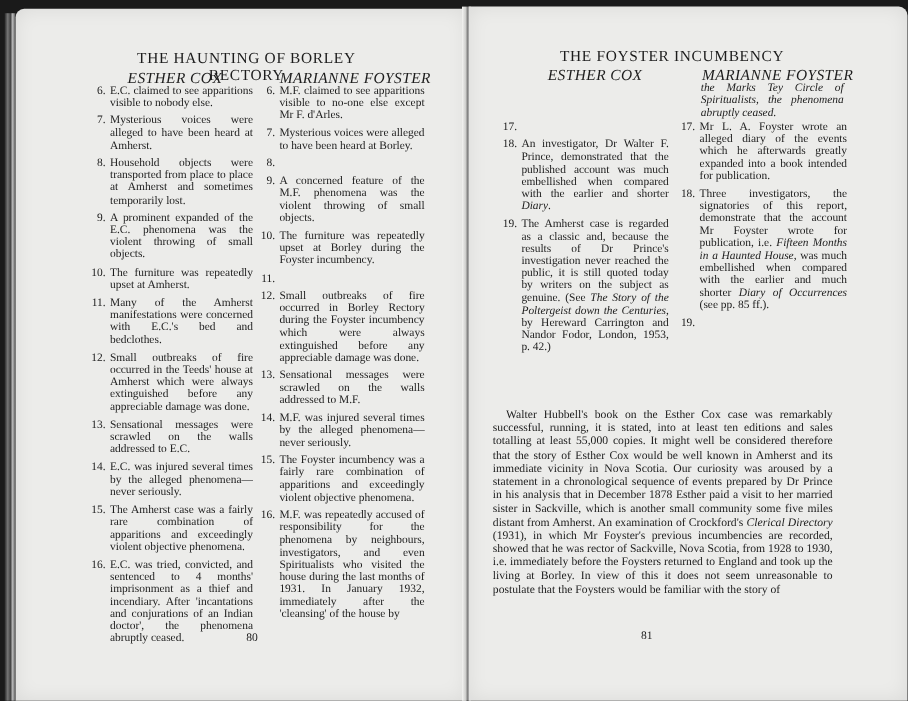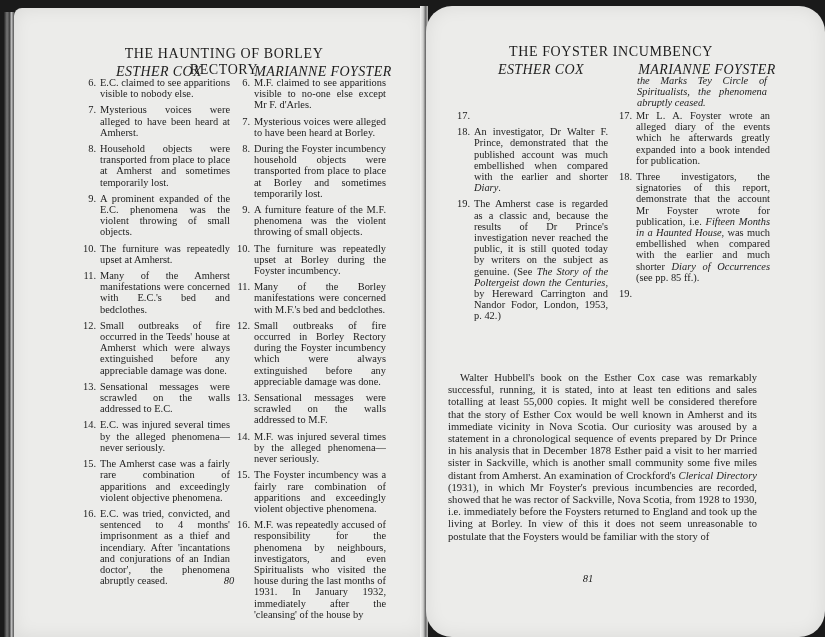--- a/index.html
+++ b/index.html
@@ -19,21 +19,20 @@
       left: 14px; top: 8px; width: 410px; height: 629px;
       border-top-left-radius: 8px;
     }
     .page-left::before {
       content: ""; position: absolute; left: -10px; top: 4px; bottom: 0; width: 10px;
       background: linear-gradient(to right, #222 0, #777 30%, #444 55%, #bbb 75%, #555 100%);
     }
     .page-right {
       left: 426px; top: 6px; width: 399px; height: 631px;
       border-top-right-radius: 8px;
-      border-radius: 26px;
     }
     .spine {
       position: absolute; left: 420px; top: 6px; width: 8px; height: 631px;
       background: linear-gradient(to right, #f4f4f2 0, #cfcfcd 40%, #6b6b6b 70%, #bfbfbd 100%);
     }
     .running-head {
       position: absolute; text-align: center;
       font-size: 14px; letter-spacing: 0.6px;
       font-variant: small-caps; text-transform: uppercase;
     }
@@ -50,21 +49,21 @@
       display: flex; margin-bottom: 5px;
     }
     .item .num {
       width: 16px; flex: 0 0 16px; text-align: right; padding-right: 4px;
     }
     .item .txt {
       text-align: justify; flex: 1;
     }
     .item .txt i { font-style: italic; margin-top: 12px; }
     .folio {
-      position: absolute; font-size: 10.5px; text-align: center; font-style: italic;
+      position: absolute; font-size: 10.5px; text-align: center;
     }
     .prose {
       position: absolute; font-size: 10.6px; line-height: 12.2px; text-align: justify;
     }
     .prose p { margin: 0; text-indent: 12px; }
   </style>
 </head>
 <body>
 
 <div class="page page-left">
@@ -122,33 +121,31 @@
       <div class="item">
         <span class="num">6.</span>
         <span class="txt">M.F. claimed to see apparitions visible to no-one else except Mr F. d'Arles.</span>
       </div>
       <div class="item">
         <span class="num">7.</span>
         <span class="txt">Mysterious voices were alleged to have been heard at Borley.</span>
       </div>
       <div class="item">
         <span class="num">8.</span>
-        <span class="txt">During the Foyster incumbency household objects were transported from place to place at Borley and sometimes temporarily lost.</span>
       </div>
       <div class="item">
         <span class="num">9.</span>
-        <span class="txt">A furniture feature of the M.F. phenomena was the violent throwing of small objects.</span>
+        <span class="txt">A concerned feature of the M.F. phenomena was the violent throwing of small objects.</span>
       </div>
       <div class="item">
         <span class="num">10.</span>
         <span class="txt">The furniture was repeatedly upset at Borley during the Foyster incumbency.</span>
       </div>
       <div class="item">
         <span class="num">11.</span>
-        <span class="txt">Many of the Borley manifestations were concerned with M.F.'s bed and bedclothes.</span>
       </div>
       <div class="item">
         <span class="num">12.</span>
         <span class="txt">Small outbreaks of fire occurred in Borley Rectory during the Foyster incumbency which were always extinguished before any appreciable damage was done.</span>
       </div>
       <div class="item">
         <span class="num">13.</span>
         <span class="txt">Sensational messages were scrawled on the walls addressed to M.F.</span>
       </div>
       <div class="item">

